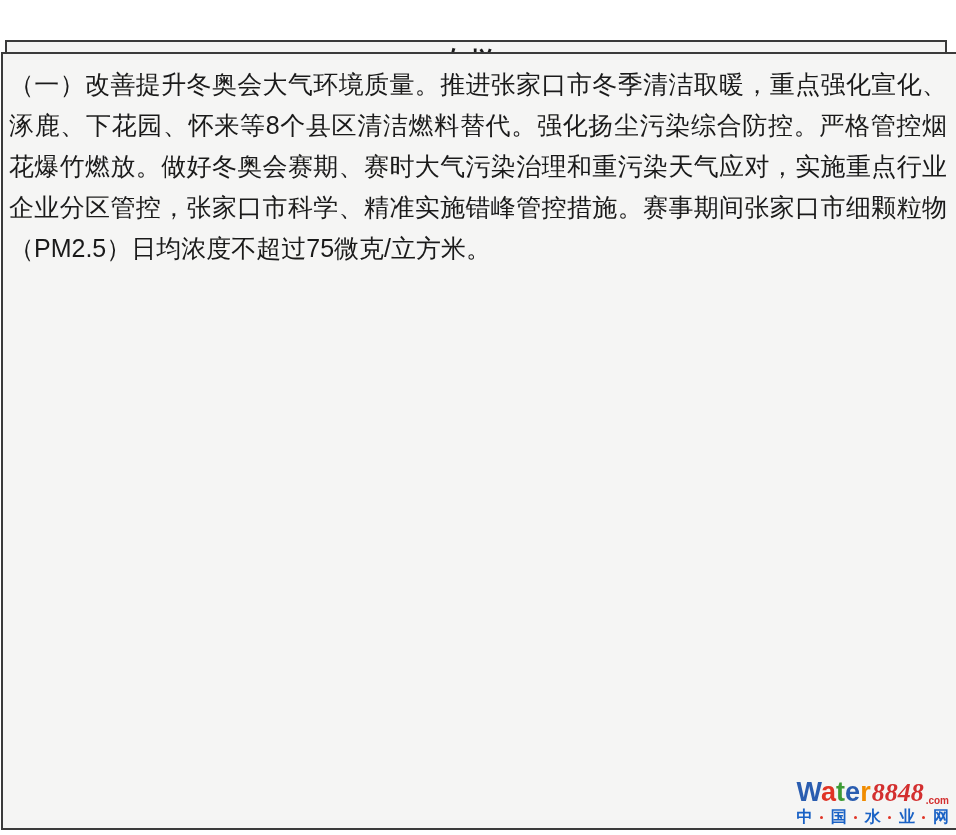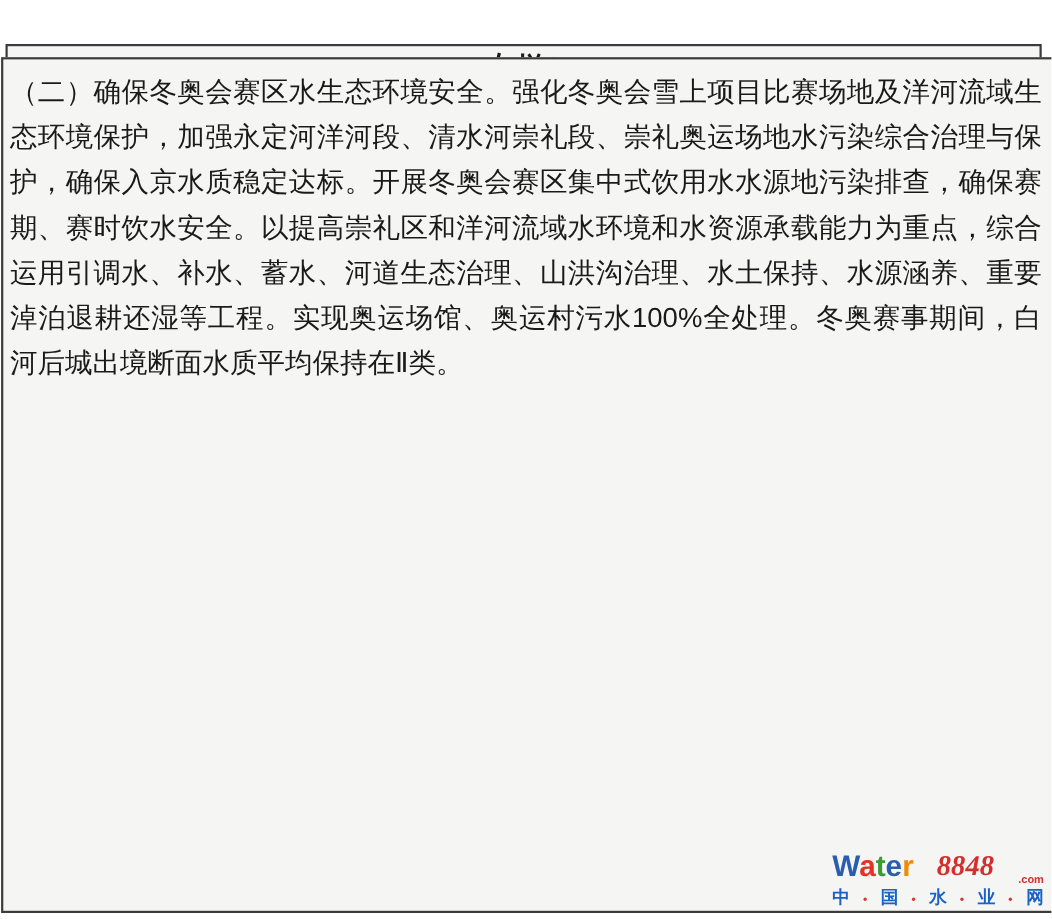--- a/index.html
+++ b/index.html
@@ -56,23 +56,22 @@
   }
   .watermark {
     position: absolute;
     right: 7px;
     bottom: 10px;
     display: inline-block;
     line-height: 1;
   }
   .brand-row {
     display: flex;
-    align-items: center;
+    align-items: flex-end;
     white-space: nowrap;
-    gap: 20px;
   }
   .brand-word {
     font-size: 27px;
     font-weight: bold;
     letter-spacing: 0px;
   }
   .brand-number {
     font-family: "Liberation Serif", serif;
     font-style: italic;
     font-size: 26px;
@@ -102,21 +101,21 @@
 </head>
 <body>
 
 <div class="page">
 
   <div class="title-box">
     <span>专栏1</span>
   </div>
 
   <div class="body-box">
-    <p class="para">（二）确保冬奥会赛区水生态环境安全。强化冬奥会雪上项目比赛场地及洋河流域生态环境保护，加强永定河洋河段、清水河崇礼段、崇礼奥运场地水污染综合治理与保护，确保入京水质稳定达标。开展冬奥会赛区集中式饮用水水源地污染排查，确保赛期、赛时饮水安全。以提高崇礼区和洋河流域水环境和水资源承载能力为重点，综合运用引调水、补水、蓄水、河道生态治理、山洪沟治理、水土保持、水源涵养、重要淖泊退耕还湿等工程。实现奥运场馆、奥运村污水100%全处理。冬奥赛事期间，白河后城出境断面水质平均保持在Ⅱ类。</p>
+    <p class="para">（一）改善提升冬奥会大气环境质量。推进张家口市冬季清洁取暖，重点强化宣化、涿鹿、下花园、怀来等8个县区清洁燃料替代。强化扬尘污染综合防控。严格管控烟花爆竹燃放。做好冬奥会赛期、赛时大气污染治理和重污染天气应对，实施重点行业企业分区管控，张家口市科学、精准实施错峰管控措施。赛事期间张家口市细颗粒物（PM2.5）日均浓度不超过75微克/立方米。</p>
   </div>
 
   <div class="watermark">
     <div class="brand-row">
       <span class="brand-word"><span style="color: rgb(42, 93, 176);">W</span><span style="color: rgb(224, 52, 37);">a</span><span style="color: rgb(61, 155, 53);">t</span><span style="color: rgb(42, 93, 176);">e</span><span style="color: rgb(240, 140, 0);">r</span></span>
       <span class="brand-number" style="color: rgb(211, 47, 47);">8848</span>
       <span class="brand-tld" style="color: rgb(211, 47, 47); margin-top: 28px;">.com</span>
     </div>
     <div class="subtitle-row" style="color: rgb(26, 98, 197);">
         <span>中</span>

